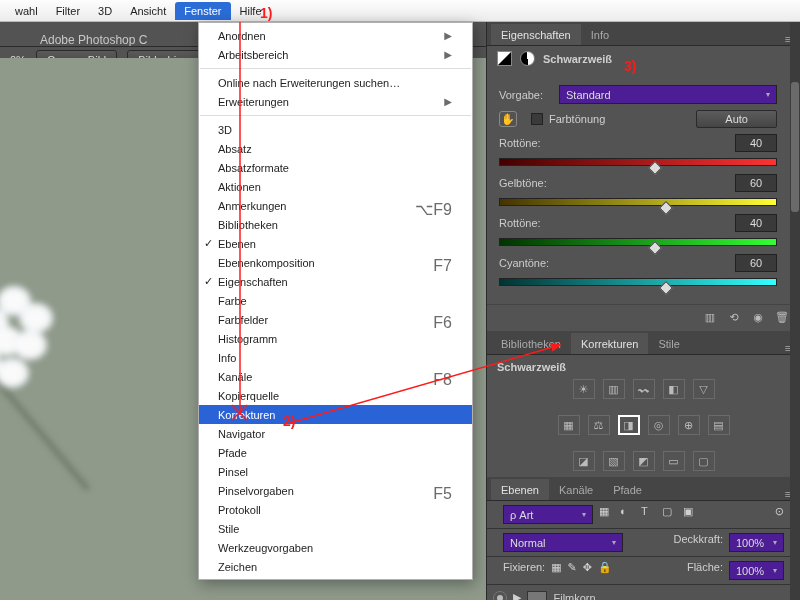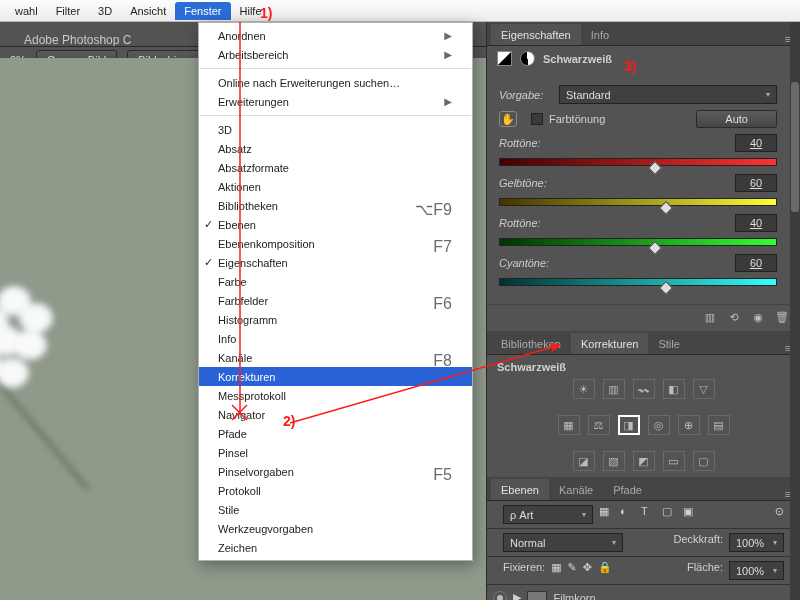--- a/index.html
+++ b/index.html
@@ -3,21 +3,21 @@
 <meta charset="utf-8">
 <style>
   *{margin:0;padding:0;box-sizing:border-box;font-family:"Lucida Grande",Arial,sans-serif;font-size:11px;-webkit-font-smoothing:antialiased;}
   body{width:800px;height:600px;overflow:hidden;background:#535353;position:relative;}
   
   .menubar{height:22px;background:linear-gradient(#fdfdfd,#ececec);border-bottom:1px solid #b9b9b9;display:flex;align-items:center;padding:0 6px;font-size:13px;color:#222;}
   .menubar span{padding:3px 9px;}
   .menubar .active{background:#2b6cd6;color:#fff;border-radius:3px 3px 0 0;}
   .toolbar{height:36px;background:#535353;border-bottom:1px solid #2a2a2a;display:flex;align-items:center;padding:0 10px;gap:10px;color:#ddd;}
   .pbtn{background:linear-gradient(#5a5a5a,#434343);border:1px solid #2a2a2a;border-radius:3px;padding:3px 10px;color:#ddd;font-size:11px;}
-  .apptitle{color:#c8c8c8;font-size:12px;margin-left:14px;}
+  .apptitle{color:#c8c8c8;font-size:12px;margin-left:30px;}
   
   .canvas{position:absolute;left:0;top:58px;width:486px;height:542px;background:#8f9a8b;overflow:hidden;}
   .flower{position:absolute;left:-25px;top:210px;width:130px;height:160px;filter:blur(3px);}
   .flower .p{position:absolute;width:34px;height:30px;border-radius:50%;background:radial-gradient(#fff 40%,#dfe6ef 95%);opacity:0.95;}
   .stem{position:absolute;width:3px;height:160px;background:#5b6455;left:60px;top:80px;transform:rotate(-40deg);}
   
   .dropdown{position:absolute;left:198px;top:22px;width:275px;background:#fff;border:1px solid #b0b0b0;box-shadow:2px 4px 14px rgba(0,0,0,.35);padding:3px 0;}
   .dropdown .mi{display:flex;align-items:center;height:19px;padding:0 20px 0 19px;font-size:13px;color:#222;position:relative;}
   .dropdown .mi .arr{margin-left:auto;color:#6b6b6b;font-size:10px;}
   .dropdown .mi .sc{margin-left:auto;color:#6b6b6b;font-size:16px;margin-top:45px;}
@@ -28,26 +28,26 @@
   .panels{position:absolute;right:0;top:22px;width:314px;height:578px;background:#535353;color:#d0d0d0;border-left:1px solid #2a2a2a;}
   .tabrow{height:24px;background:#454545;display:flex;align-items:flex-end;padding:0 0 0 4px;border-bottom:1px solid #2a2a2a;}
   .tab{padding:5px 10px 4px;color:#aaa;font-size:11px;}
   .tab.on{background:#535353;color:#e2e2e2;}
   .tabrow .menu{margin-left:auto;width:24px;text-align:center;color:#aaa;}
   .sec{padding:8px 10px 4px 12px;position:relative;}
   .adjtitle{display:flex;align-items:center;gap:8px;padding:5px 10px;}
   .bwicon{width:15px;height:15px;background:linear-gradient(135deg,#fff 49%,#000 51%);border:1px solid #888;}
   .bwicon2{width:15px;height:15px;border-radius:50%;background:conic-gradient(#fff 0 50%,#000 50% 100%);border:1px solid #888;}
   .row{display:flex;align-items:center;margin:6px 0;}
-  .lbl{flex:0 0 60px;color:#ccc;font-style:italic;}
-  .selctrl{flex:1;background:#404040;border:1px solid #222;color:#ddd;padding:2px 6px;display:flex;justify-content:space-between;align-items:center;height:19px;}
+  .lbl{flex:0 0 60px;color:#ccc;}
+  .selctrl{flex:1;background:#4c1d95;border:1px solid #222;color:#ddd;padding:2px 6px;display:flex;justify-content:space-between;align-items:center;height:19px;}
   .selctrl .dd{font-size:8px;color:#aaa;}
   .chkbox{width:12px;height:12px;background:#3a3a3a;border:1px solid #222;display:inline-block;margin-right:6px;vertical-align:middle;}
   .autob{background:linear-gradient(#5c5c5c,#454545);border:1px solid #2a2a2a;padding:2px 28px;color:#ddd;border-radius:2px;}
-  .vbox{background:#3a3a3a;border:1px solid #222;color:#ddd;width:42px;height:18px;text-align:center;line-height:16px;text-decoration:underline;}
+  .vbox{background:#3a3a3a;border:1px solid #222;color:#ddd;width:42px;height:18px;text-align:center;line-height:16px;}
   .slider{height:10px;margin:1px 0 6px;position:relative;}
   .slider .track{height:8px;border:1px solid #222;}
   .slider .knob{position:absolute;top:5px;width:10px;height:10px;background:#ddd;border:1px solid #333;transform:translateX(-50%) rotate(45deg);}
   .iconbar{display:flex;gap:8px;justify-content:flex-end;padding:4px 10px 6px;border-top:1px solid #444;margin-top:6px;}
   .ib{width:16px;height:16px;color:#bbb;display:flex;align-items:center;justify-content:center;}
   .adjgrid{display:flex;flex-wrap:wrap;gap:8px;justify-content:center;padding:6px 20px;}
   .adjgrid .c{width:22px;height:20px;border:1px solid #6a6a6a;color:#bbb;display:flex;align-items:center;justify-content:center;font-size:11px;}
   .adjgrid .c.on{border:2px solid #fff;}
   .laycontrols{display:flex;align-items:flex-start;gap:6px;padding:4px 16px;border-bottom:1px solid #333;}
   .layrow{display:flex;align-items:center;height:26px;padding:0 6px;border-bottom:1px solid #3e3e3e;gap:6px;}
@@ -120,20 +120,23 @@
       <span>Absatz</span>
     </div>
     <div class="mi">
       <span>Absatzformate</span>
     </div>
     <div class="mi">
       <span>Aktionen</span>
       <span class="sc">⌥F9</span>
     </div>
     <div class="mi">
+      <span>Anmerkungen</span>
+    </div>
+    <div class="mi">
       <span>Bibliotheken</span>
     </div>
     <div class="mi">
       <span class="chk">✓</span>
       <span>Ebenen</span>
       <span class="sc">F7</span>
     </div>
     <div class="mi">
       <span>Ebenenkomposition</span>
     </div>
@@ -151,25 +154,25 @@
     <div class="mi">
       <span>Histogramm</span>
     </div>
     <div class="mi">
       <span>Info</span>
       <span class="sc">F8</span>
     </div>
     <div class="mi">
       <span>Kanäle</span>
     </div>
+    <div class="mi">
+      <span>Kopierquelle</span>
+    </div>
     <div class="mi hl">
       <span>Korrekturen</span>
-    </div>
-    <div class="mi">
-      <span>Messprotokoll</span>
     </div>
     <div class="mi">
       <span>Navigator</span>
     </div>
     <div class="mi">
       <span>Pfade</span>
     </div>
     <div class="mi">
       <span>Pinsel</span>
       <span class="sc">F5</span>

